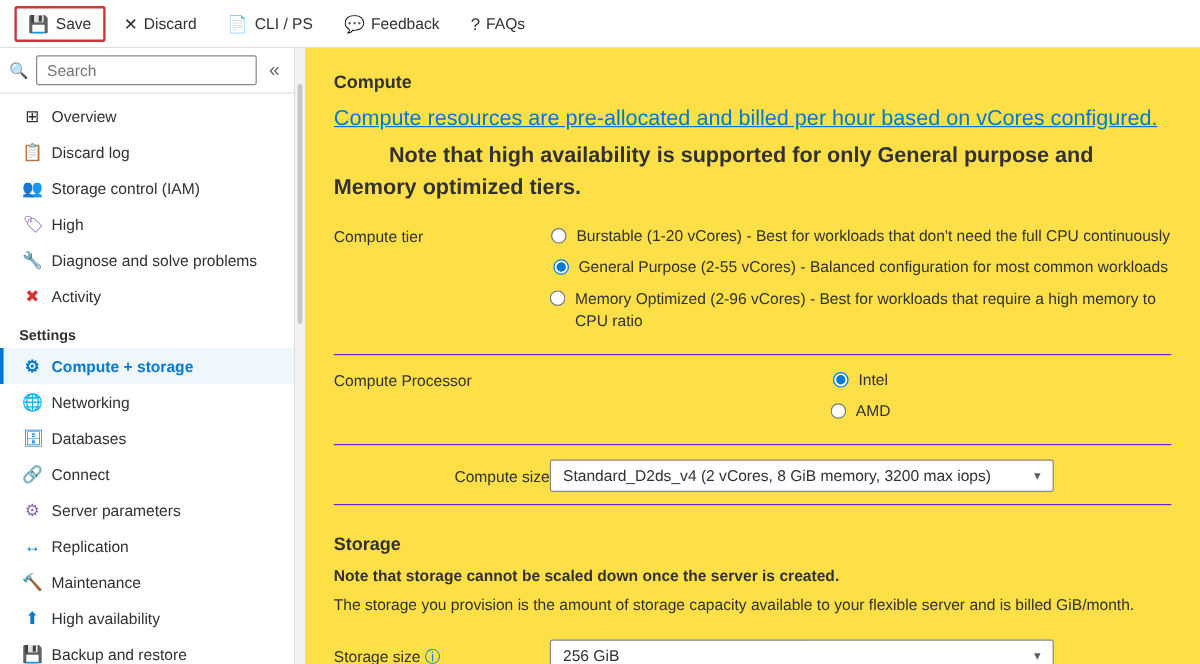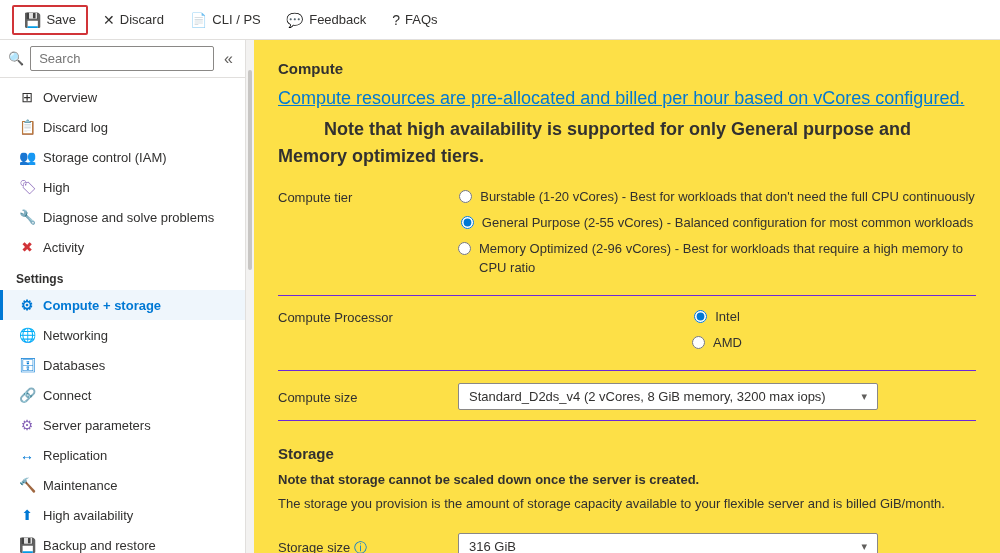--- a/index.html
+++ b/index.html
@@ -326,21 +326,21 @@
             <input type="radio" name="processor" id="intel" checked="" style="">
             <label class="radio-label" for="intel">Intel</label>
           </div>
           <div class="radio-option">
             <input type="radio" name="processor" id="amd" style="">
             <label class="radio-label" for="amd">AMD</label>
           </div>
         </div>
       </div>
 
-      <div class="form-row" style="padding-top:12px; align-items:center;">
+      <div class="form-row" style="padding-top:12px; align-items:center;text-align:right;">
         <div class="form-label">Compute size</div>
         <div class="form-control">
           <div class="select-control">
             <span>Standard_D2ds_v4 (2 vCores, 8 GiB memory, 3200 max iops)</span>
             <span class="select-arrow">▾</span>
           </div>
         </div>
       </div>
     </div>
 
@@ -353,21 +353,21 @@
         <span>The storage you provision is the amount of storage capacity available to your flexible server and is billed GiB/month.</span>
       </div>
 
       <div class="form-row" style="padding-top:12px; align-items:center; margin-top:8px;">
         <div class="form-label">
           <span>Storage size</span>
           <span class="info-icon"> ⓘ</span>
         </div>
         <div class="form-control">
           <div class="select-control">
-            <span>316 GiB</span>
+            <span>256 GiB</span>
             <span class="select-arrow">▾</span>
           </div>
         </div>
       </div>
 
       <div style="border: 2px solid #d13438; border-radius: 2px; margin-top:0;">
         <div class="form-row" style="padding: 10px 0; border-bottom: none; margin: 0;">
           <div class="form-label" style="padding-left:0;">
             <span>Performance Tier</span>
             <span class="info-icon"> ⓘ</span>

